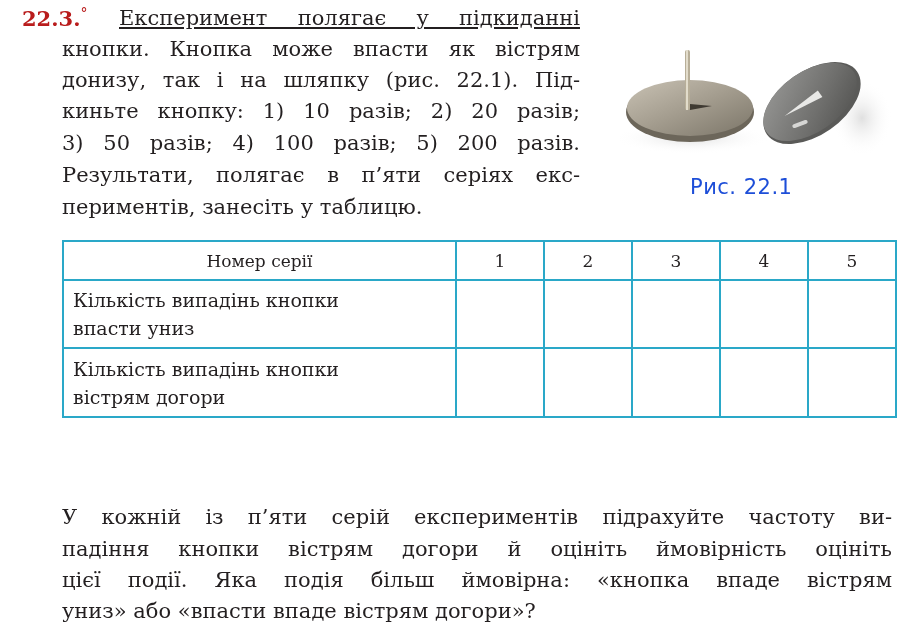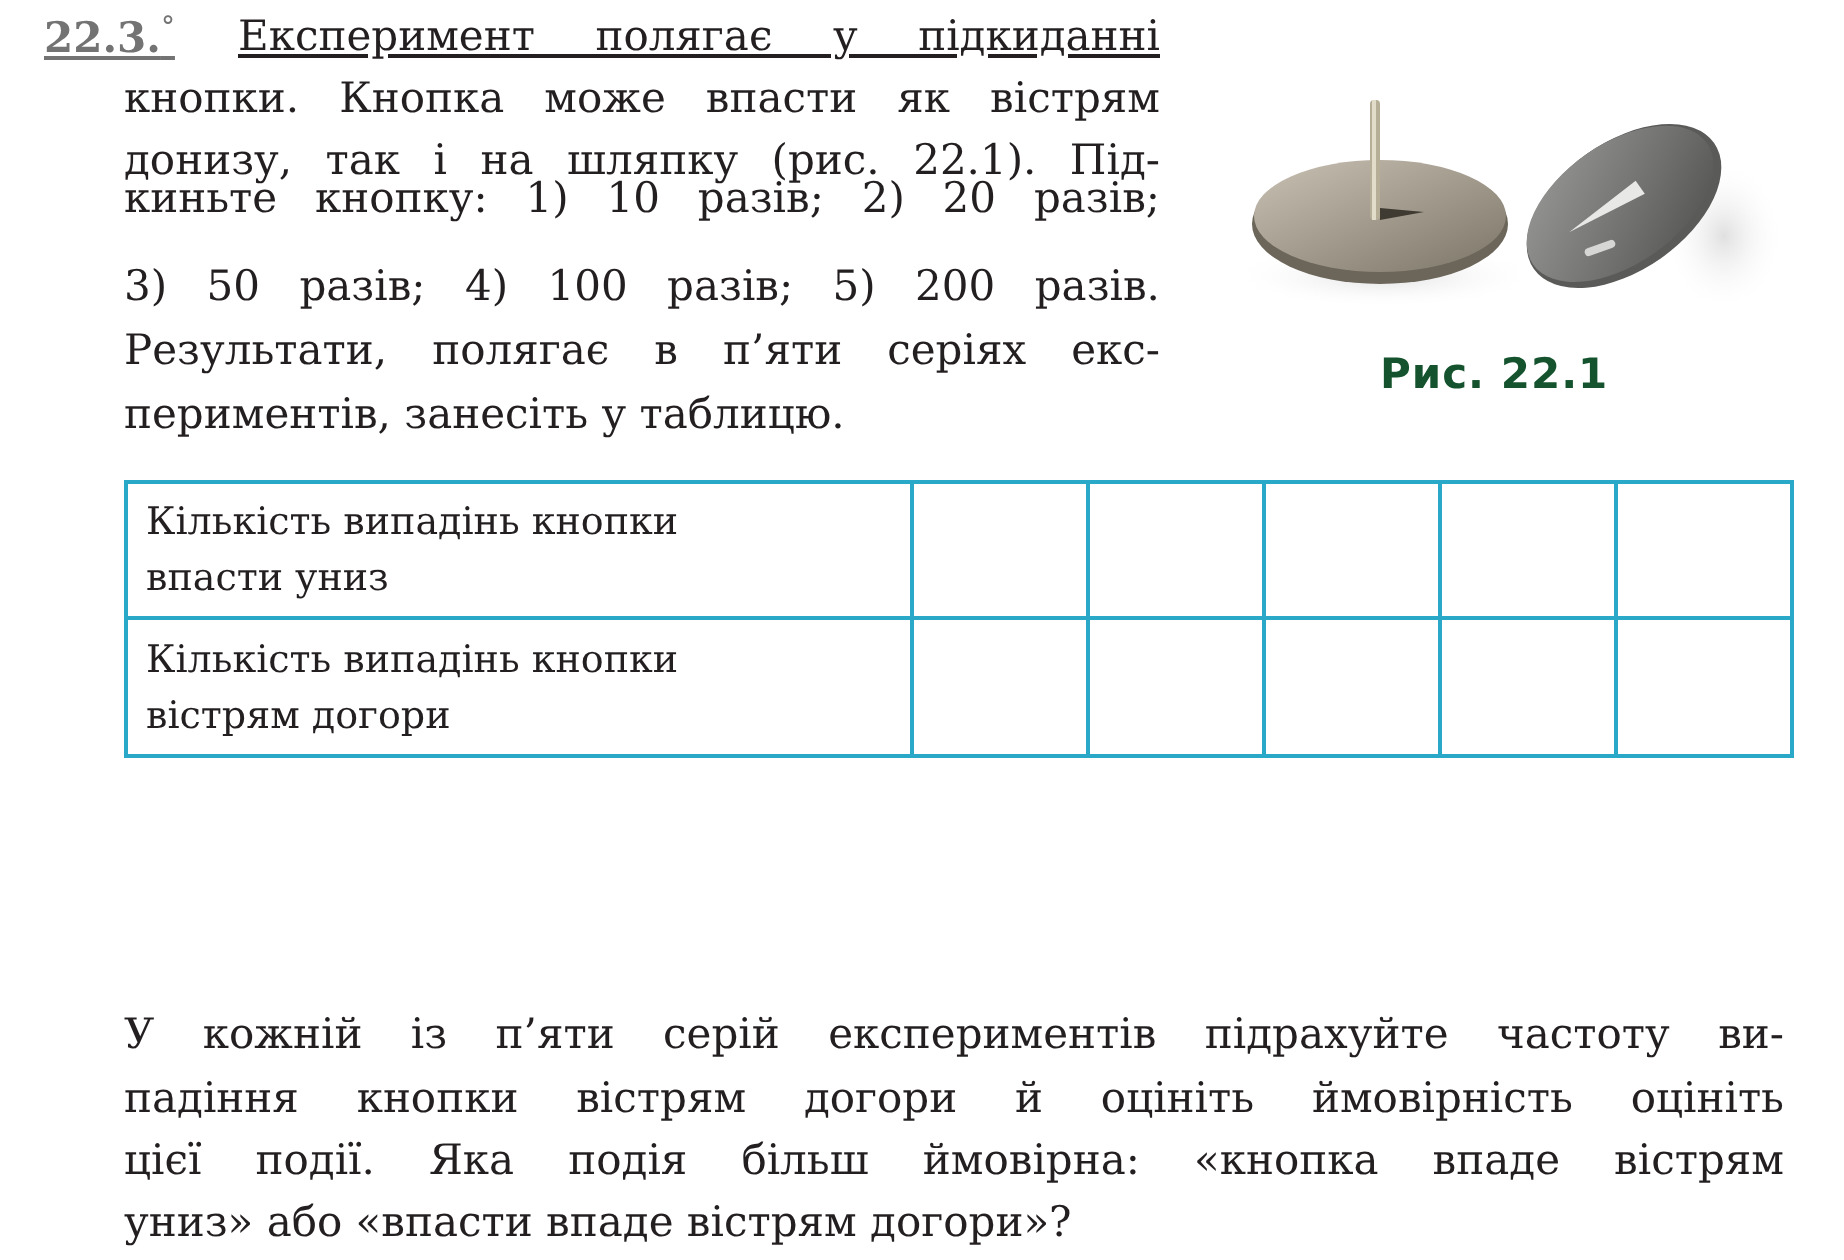--- a/index.html
+++ b/index.html
@@ -36,22 +36,21 @@
       text-align-last: left;
     }
     .num {
       position: absolute;
       left: 0;
       top: 0;
       font-family: "DejaVu Serif", serif;
       font-weight: bold;
       font-size: 21px;
       line-height: 31px;
-      color: #737373;
-      text-decoration: underline;
+      color: #b91c1c;
     }
     .num sup {
       font-weight: normal;
       font-size: 14px;
       vertical-align: 8px;
       line-height: 0;
     }
     .line.first {
       left: 97px;
       width: 461px;
@@ -64,24 +63,24 @@
       top: 38px;
       width: 290px;
       height: 130px;
     }
     .figure svg { display: block; }
     .caption {
       position: absolute;
       left: 690px;
       top: 172px;
       font-family: "DejaVu Sans", "Liberation Sans", sans-serif;
-      font-weight: bold;
+      font-weight: normal;
       font-size: 21px;
       line-height: 30px;
-      color: #14532d;
+      color: #1d4ed8;
       letter-spacing: 0.5px;
     }
 
     table.data {
       position: absolute;
       left: 62px;
       top: 240px;
       border-collapse: collapse;
       table-layout: fixed;
     }
@@ -128,21 +127,21 @@
     }
   </style>
 </head>
 <body>
 
 <div class="task">
   <div class="num"><span>22.3.</span><sup>°</sup></div>
   <div class="line first" style="top:0px;">Експеримент полягає у підкиданні</div>
   <div class="line" style="top:31px;">кнопки. Кнопка може впасти як вістрям</div>
   <div class="line" style="top:62px;">донизу, так і на шляпку (рис. 22.1). Під-</div>
-  <div class="line" style="top:81px;">киньте кнопку: 1) 10 разів; 2) 20 разів;</div>
+  <div class="line" style="top:93px;">киньте кнопку: 1) 10 разів; 2) 20 разів;</div>
   <div class="line" style="top:125px;">3) 50 разів; 4) 100 разів; 5) 200 разів.</div>
   <div class="line" style="top:157px;">Результати, полягає в п’яти серіях екс-</div>
   <div class="line last" style="top:189px;">периментів, занесіть у таблицю.</div>
 </div>
 
 <div class="figure">
   <svg width="290" height="130" viewBox="0 0 290 130">
     <defs>
       <linearGradient id="g1" x1="0" y1="0" x2="1" y2="1">
         <stop offset="0" stop-color="#c9c2b4"></stop>
@@ -182,20 +181,28 @@
 <table class="data">
   <colgroup>
     <col class="c0">
       <col class="cn">
       <col class="cn">
       <col class="cn">
       <col class="cn">
       <col class="cn">
   </colgroup>
   <tbody>
+      <tr class="hdr">
+    <td class="hdr-label">Номер серії</td>
+    <td class="hdr-num">1</td>
+    <td class="hdr-num">2</td>
+    <td class="hdr-num">3</td>
+    <td class="hdr-num">4</td>
+    <td class="hdr-num">5</td>
+  </tr>
   <tr class="r2">
     <td class="row-label">
           <div>Кількість випадінь кнопки</div>
           <div>впасти униз</div>
         </td>
     <td class="val"></td>
     <td class="val"></td>
     <td class="val"></td>
     <td class="val"></td>
     <td class="val"></td>

